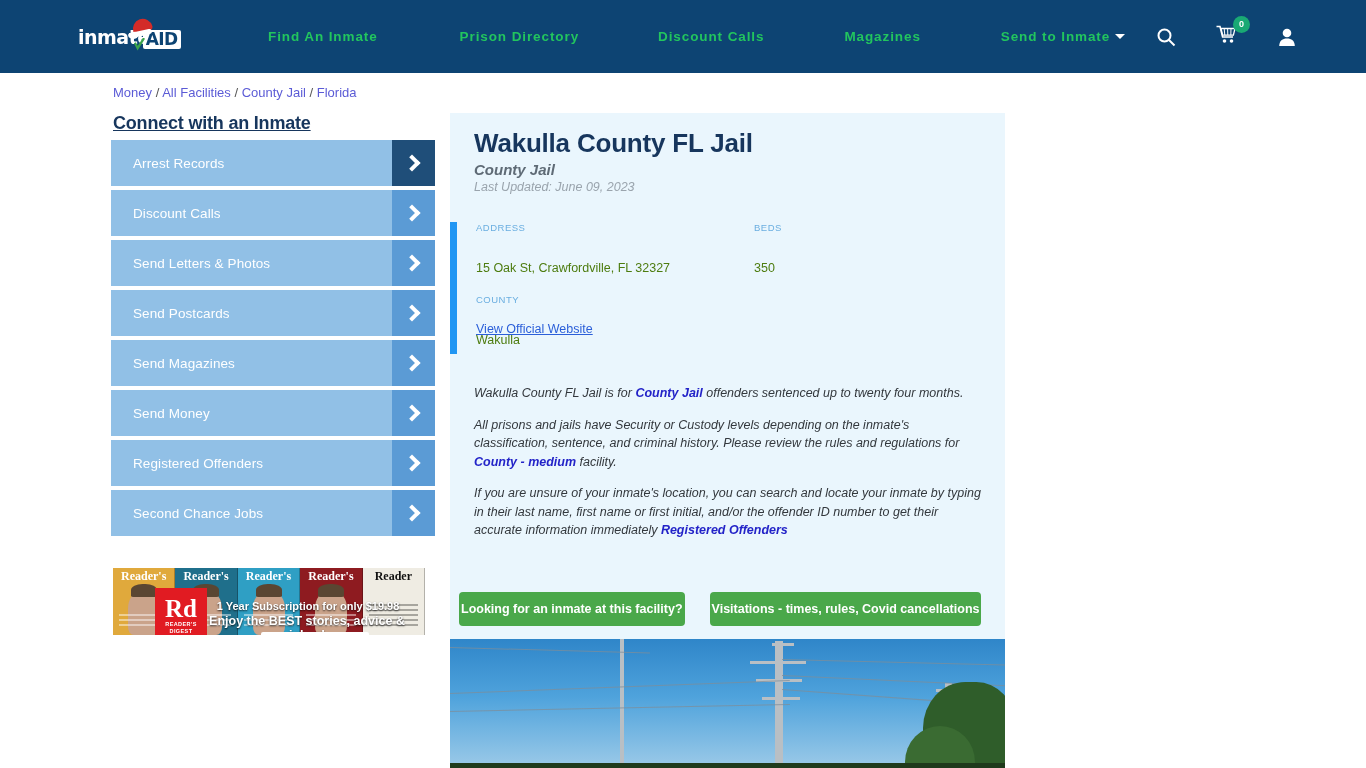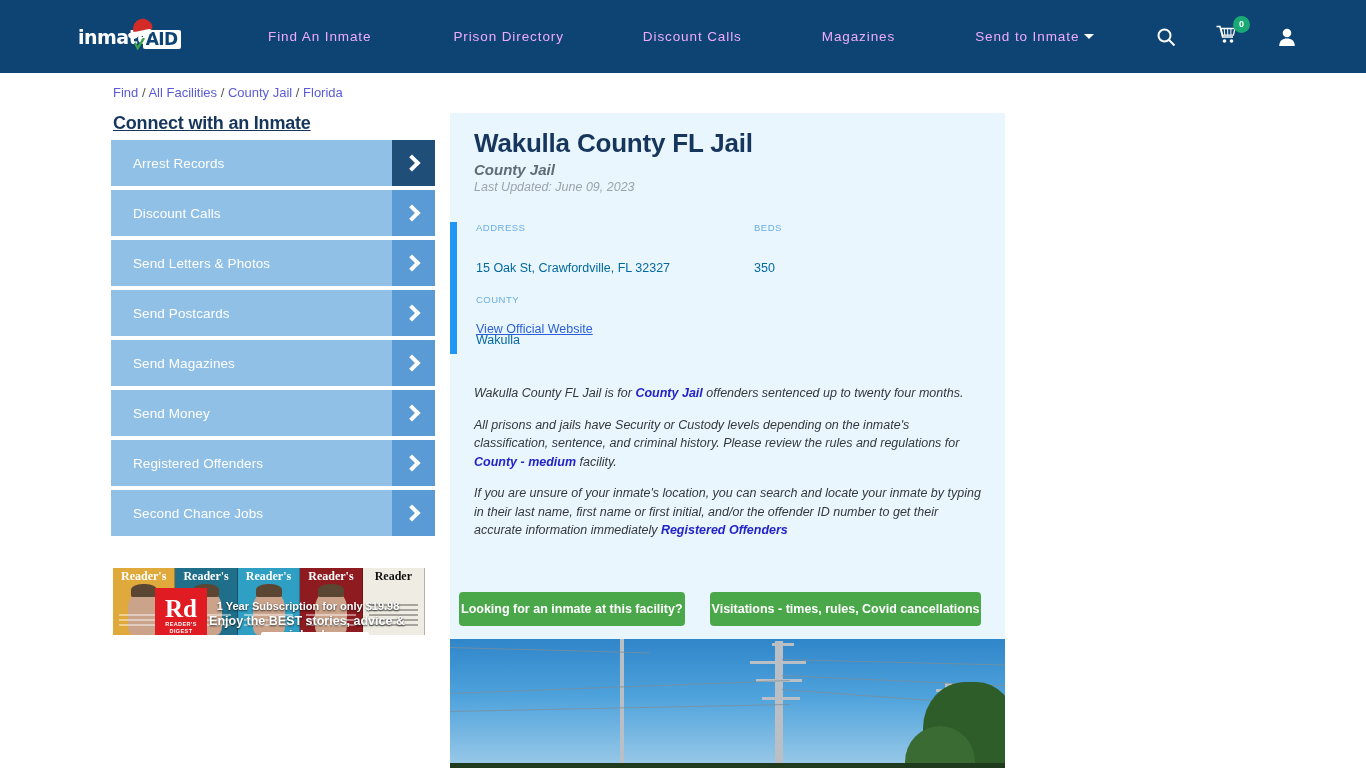--- a/index.html
+++ b/index.html
@@ -48,21 +48,21 @@
     border-radius: 3px; transform: rotate(-12deg);
   }
   .logo-check {
     position: absolute; left: 56px; top: 16px;
     width: 11px; height: 13px;
   }
 
   .nav-links { position: absolute; left: 268px; top: 0; height: 73px;
     display: flex; align-items: center; }
   .nav-link {
-    color: #f0abfc; font-size: 13.5px; font-weight: normal;
+    color: #22c55e; font-size: 13.5px; font-weight: bold;
     letter-spacing: 0.9px; margin-right: 0; cursor: pointer;
     white-space: nowrap;
   }
   .nav-sp-1 { margin-right: 82px; }
   .nav-sp-2 { margin-right: 79px; }
   .nav-sp-3 { margin-right: 80px; }
   .nav-sp-4 { margin-right: 80px; }
   .caret {
     display: inline-block; width: 0; height: 0; margin-left: 5px;
     border-left: 5px solid transparent; border-right: 5px solid transparent;
@@ -203,21 +203,21 @@
   }
   .info-grid {
     position: absolute; left: 26px; top: 0; width: 520px;
     display: grid; grid-template-columns: 278px 242px;
     grid-row-gap: 19px;
   }
   .info-label {
     font-size: 9.5px; color: #6aaee0; letter-spacing: .5px; text-transform: uppercase;
     margin-bottom: 4px;
   }
-  .info-value { font-size: 12.5px; color: #0369a1; margin-top: 28px; }
+  .info-value { font-size: 12.5px; color: #4d7c0f; margin-top: 28px; }
   .info-link {
     position: absolute; left: 26px; top: 100px;
     font-size: 12.5px; color: #2b5fd9; text-decoration: underline; cursor: pointer;
   }
 
   .desc { position: absolute; left: 24px; top: 271px; width: 513px; }
   .desc p {
     font-size: 12.5px; font-style: italic; color: #33383d;
     line-height: 18.5px; margin-bottom: 13px;
   }
@@ -295,21 +295,21 @@
       <span class="cart-badge">0</span>
     </span>
     <svg class="nav-icon" width="18" height="20" viewBox="0 0 18 20">
       <circle cx="9" cy="6" r="4.3" fill="#ffffff"></circle>
       <path d="M1.2 19 C1.2 13.6 4.6 11.4 9 11.4 C13.4 11.4 16.8 13.6 16.8 19 Z" fill="#ffffff"></path>
     </svg>
   </div>
 </div>
 
 <div class="breadcrumb">
-  <a>Find</a><span class="bc-sep"> / </span><a>All Facilities</a><span class="bc-sep"> / </span><a>County Jail</a><span class="bc-sep"> / </span><a>Florida</a>
+  <a>Money</a><span class="bc-sep"> / </span><a>All Facilities</a><span class="bc-sep"> / </span><a>County Jail</a><span class="bc-sep"> / </span><a>Florida</a>
 </div>
 
 <div class="side-title">Connect with an Inmate</div>
 
 <div class="side-list">
   <div class="side-btn active">
     <span class="side-btn-label">Arrest Records</span>
     <span class="side-chev">
         <i class="chev-glyph"></i>
       </span>

